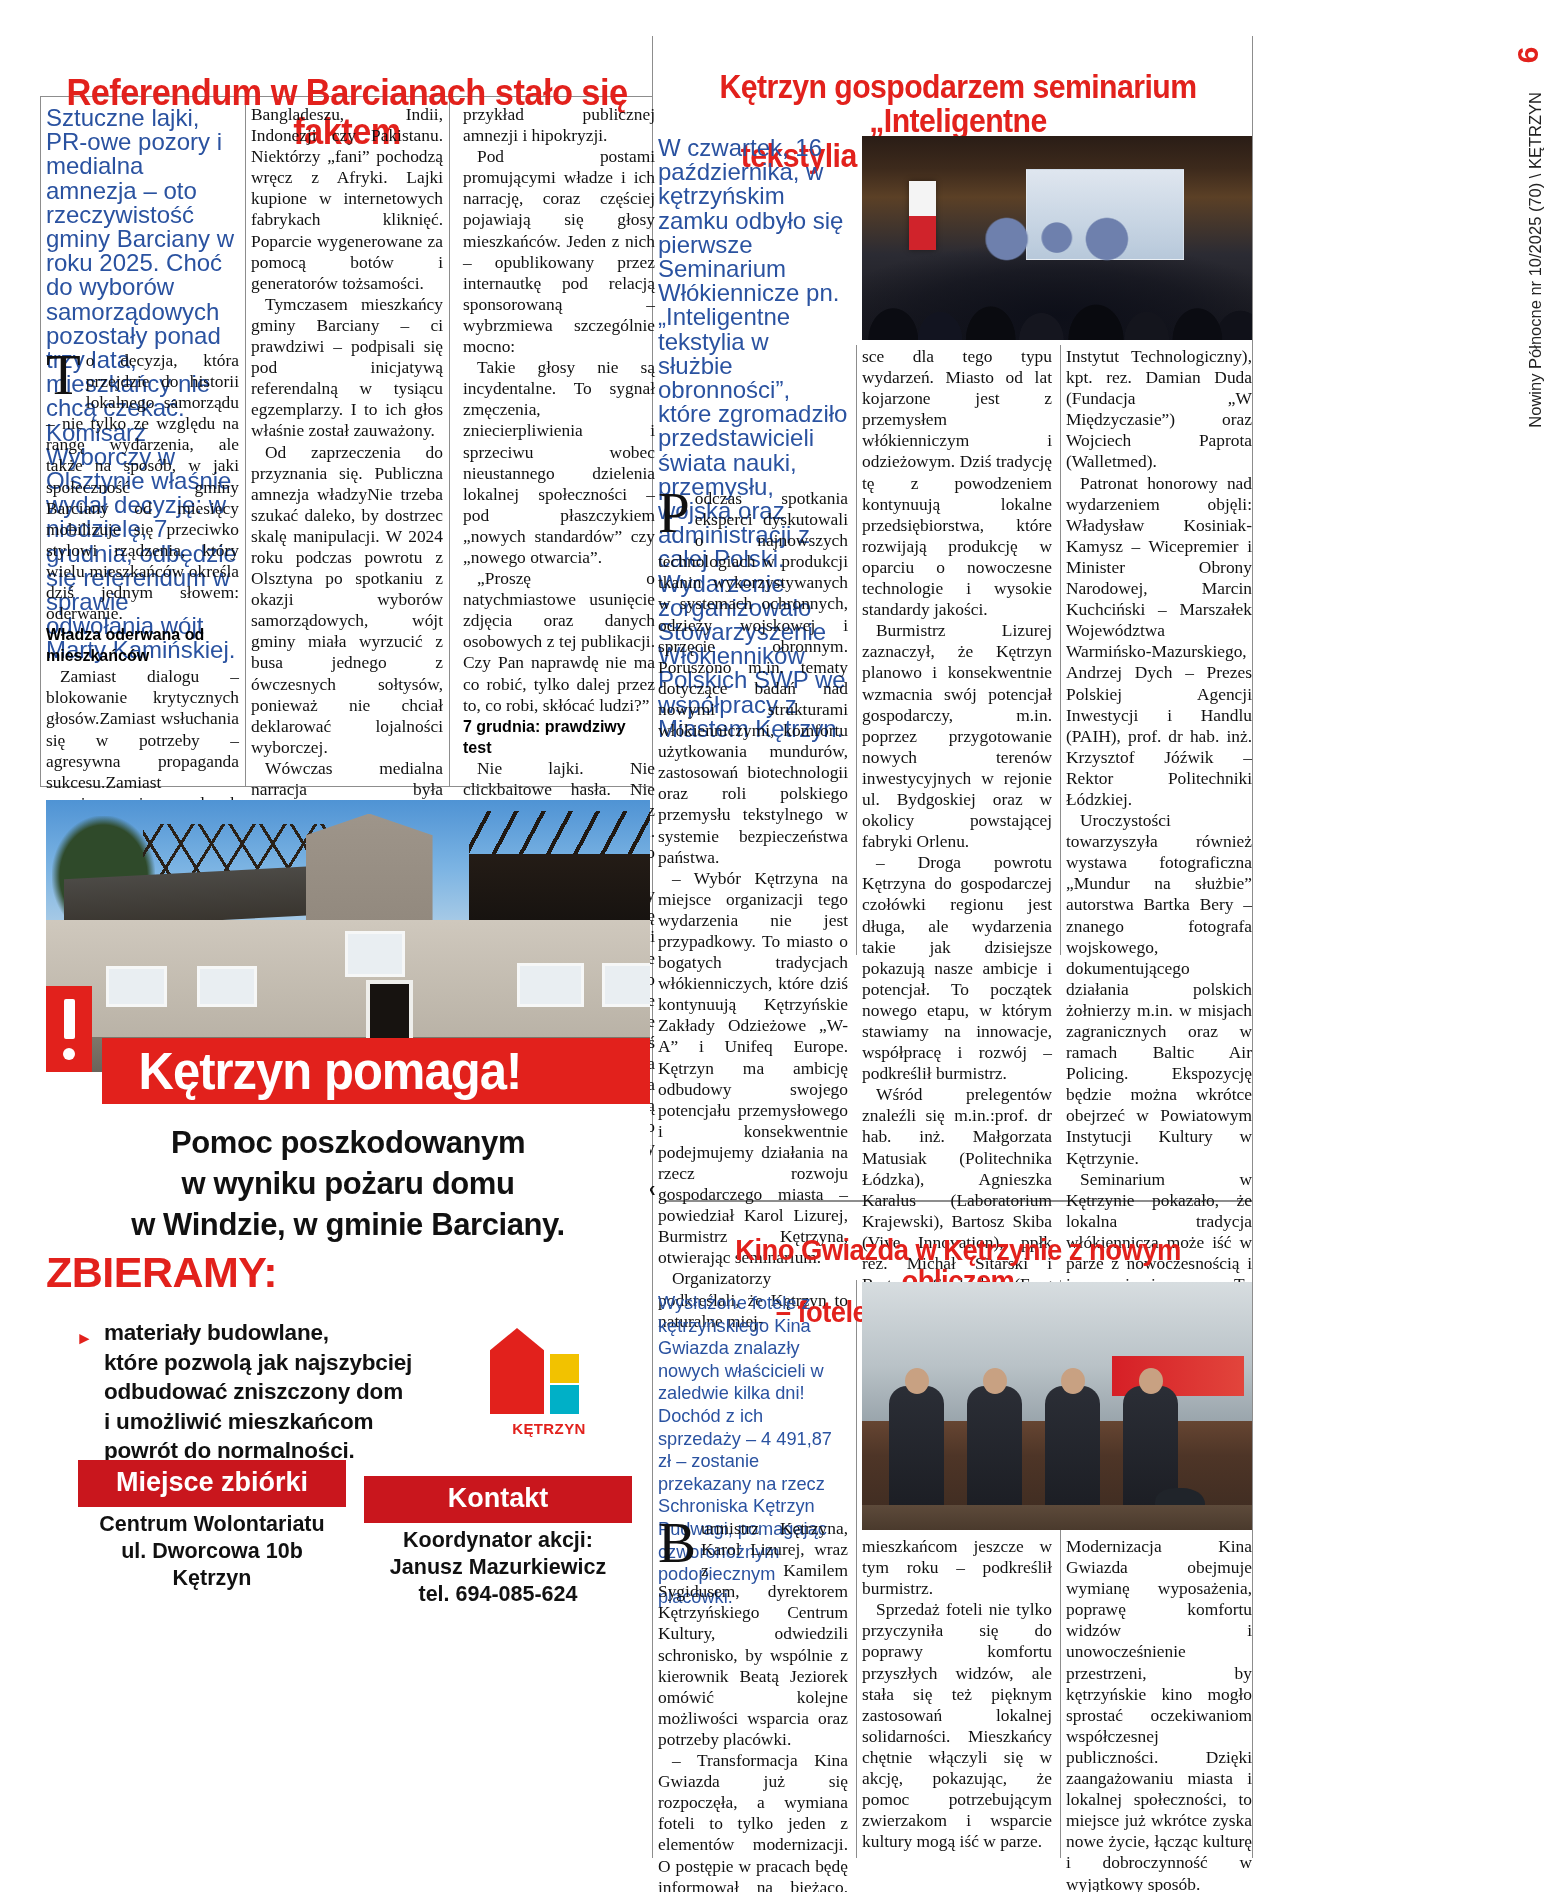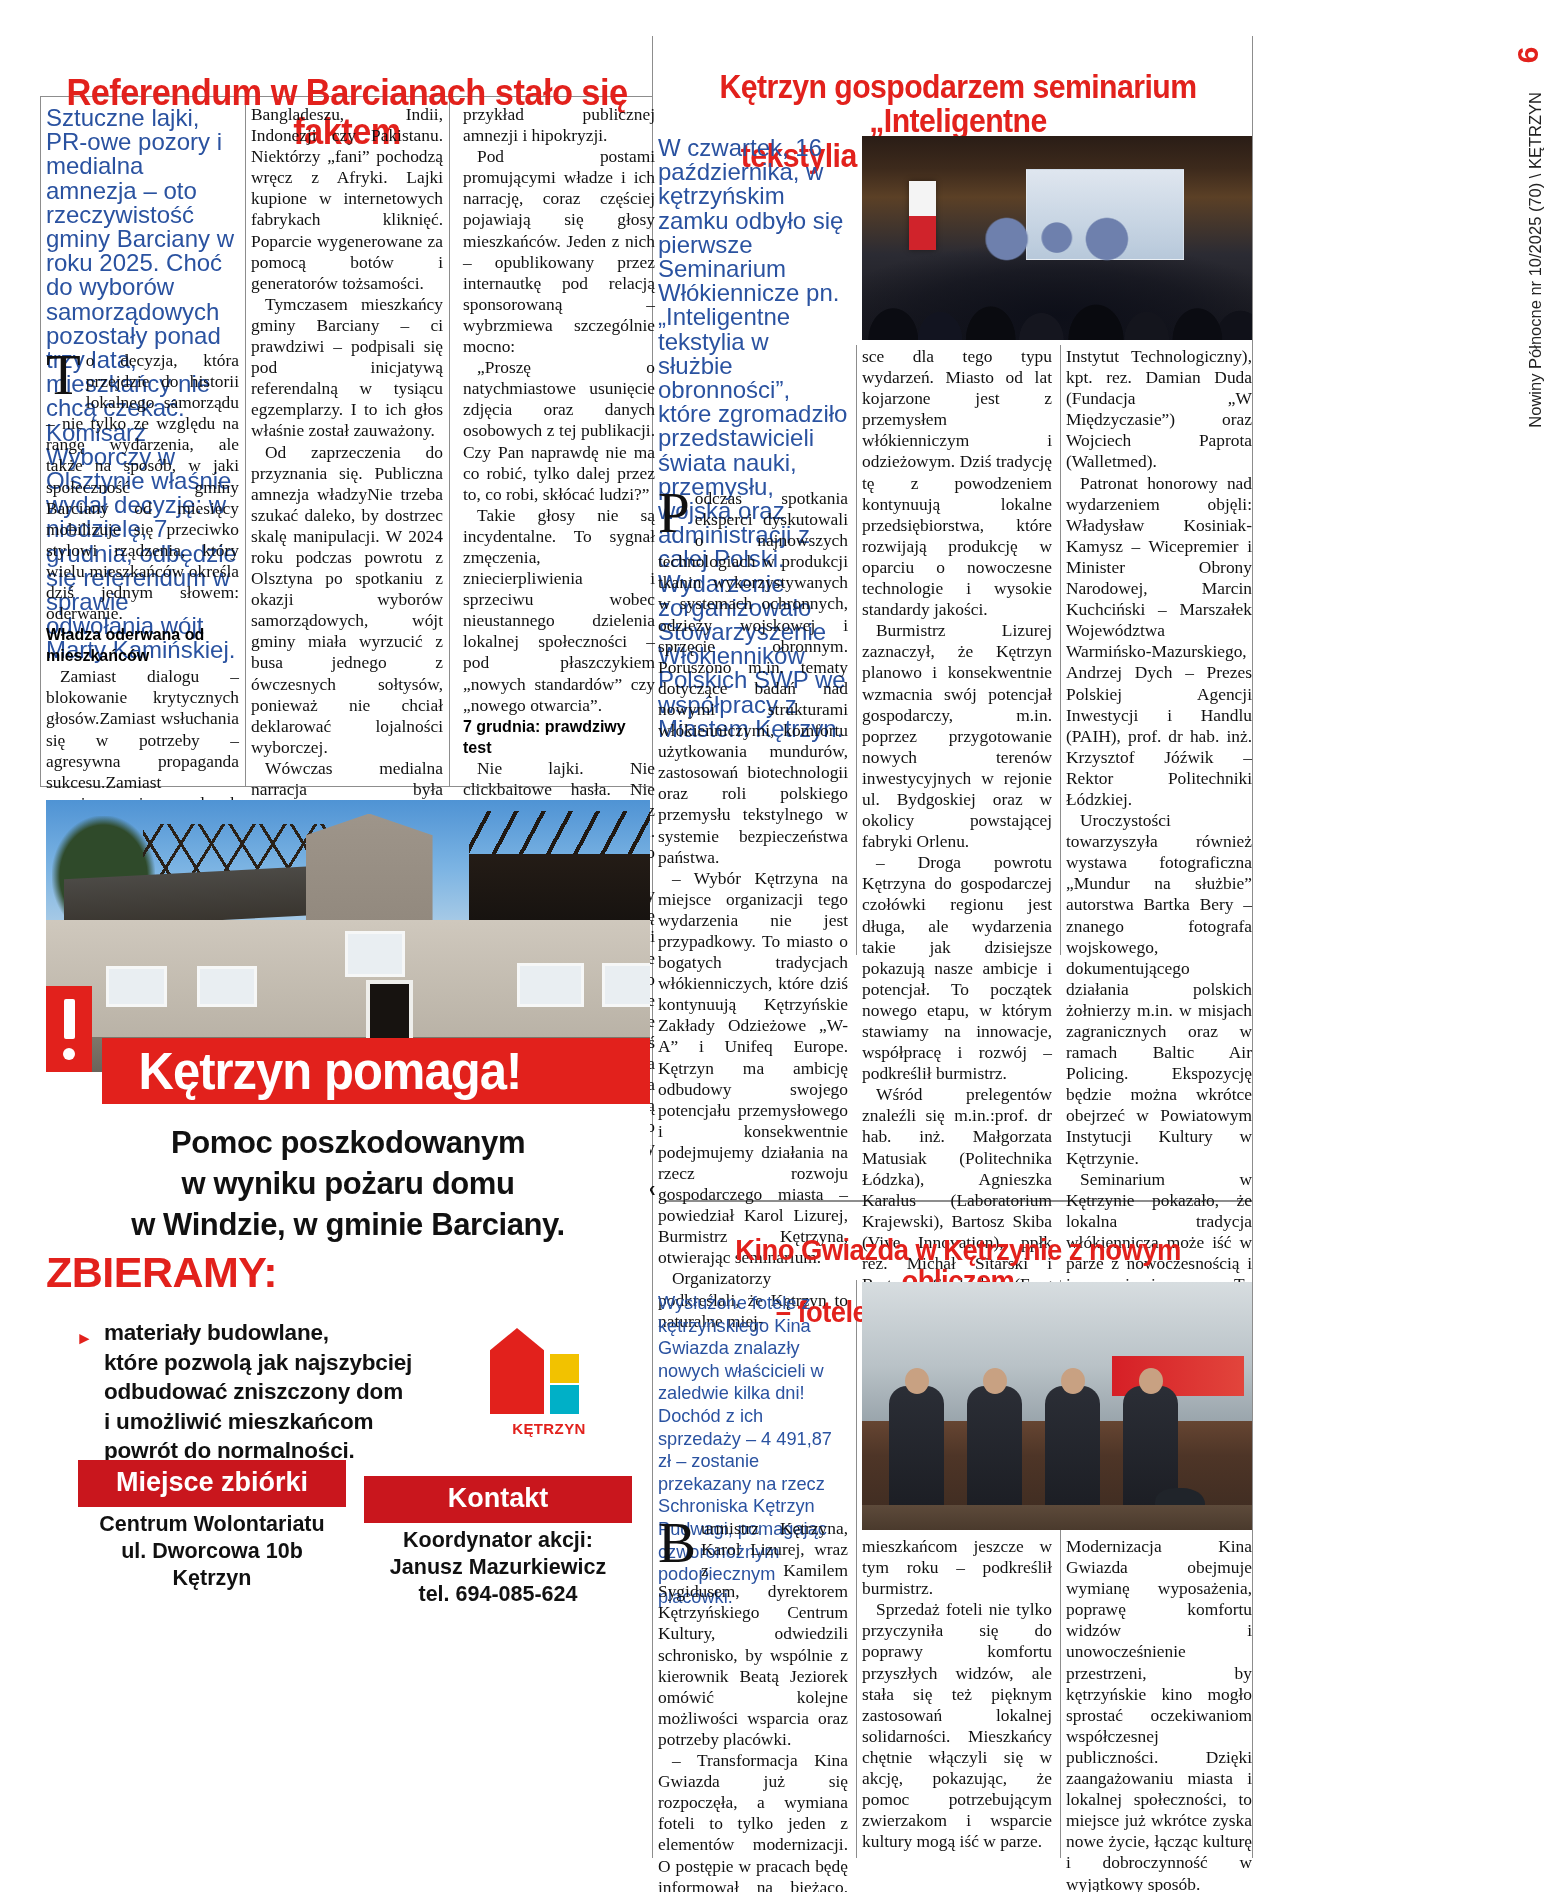--- a/index.html
+++ b/index.html
@@ -311,22 +311,22 @@
     <p>Tymczasem mieszkańcy gminy Barciany – ci prawdziwi – podpisali się pod inicjatywą referendalną w tysiącu egzemplarzy. I to ich głos właśnie został zauważony.</p>
     <p>Od zaprzeczenia do przyznania się. Publiczna amnezja władzyNie trzeba szukać daleko, by dostrzec skalę manipulacji. W 2024 roku podczas powrotu z Olsztyna po spotkaniu z okazji wyborów samorządowych, wójt gminy miała wyrzucić z busa jednego z ówczesnych sołtysów, ponieważ nie chciał deklarować lojalności wyborczej.</p>
     <p>Wówczas medialna narracja była jednoznaczna: „To kłamstwo. Scena została wyreżyserowana. To teatr polityczny” – takie słowa padały z ust samorządowców i współpracujących z nimi mediów.</p>
     <p>Dziś, w październiku 2025 roku, te same źródła publikują wpis o tym, że „czasem trzeba kogoś wyprosić z busa”, uznając to za symbol „nowej jakości” we wsi Podławki. A przecież to właśnie z tej sytuacji wyrósł jeden z największych kryzysów wizerunkowych obecnej władzy.</p>
     <p>Trudno o bardziej wyrazisty</p>
   </div>
 
   <div class="col" style="left:455px; top:104px; width:192px;margin-left:8px;">
     <p class="first">przykład publicznej amnezji i hipokryzji.</p>
     <p>Pod postami promującymi władze i ich narrację, coraz częściej pojawiają się głosy mieszkańców. Jeden z nich – opublikowany przez internautkę pod relacją sponsorowaną – wybrzmiewa szczególnie mocno:</p>
+    <p>Takie głosy nie są incydentalne. To sygnał zmęczenia, zniecierpliwienia i sprzeciwu wobec nieustannego dzielenia lokalnej społeczności – pod płaszczykiem „nowych standardów” czy „nowego otwarcia”.</p>
     <p>„Proszę o natychmiastowe usunięcie zdjęcia oraz danych osobowych z tej publikacji. Czy Pan naprawdę nie ma co robić, tylko dalej przez to, co robi, skłócać ludzi?”</p>
-    <p>Takie głosy nie są incydentalne. To sygnał zmęczenia, zniecierpliwienia i sprzeciwu wobec nieustannego dzielenia lokalnej społeczności – pod płaszczykiem „nowych standardów” czy „nowego otwarcia”.</p>
     <p class="subhead">7 grudnia: prawdziwy test</p>
     <p>Nie lajki. Nie clickbaitowe hasła. Nie zagranicze konta z wulgarnymi awatarami. Tylko jedna karta do głosowania.</p>
     <p>Mieszkańcy gminy Barciany mają szansę zadecydować o przyszłości swojego samorządu. Nie chodzi już tylko o personalne rozliczenia, ale o pokazanie, że demokracja lokalna to coś więcej niż PR-owa wydmuszka.Zostało kilka tygodni. Ale jak pokazują ostatnie miesiące – to wystarczająco dużo, by powiedzieć: dość.</p>
     <p class="byline">Kacper Jędrzejczak</p>
   </div>
 
   <div class="advert" style="left:46px; top:800px; width:604px; height:1062px;">
 
     <div class="ad-photo photo ph-house">
       <div class="house-sky"></div>

